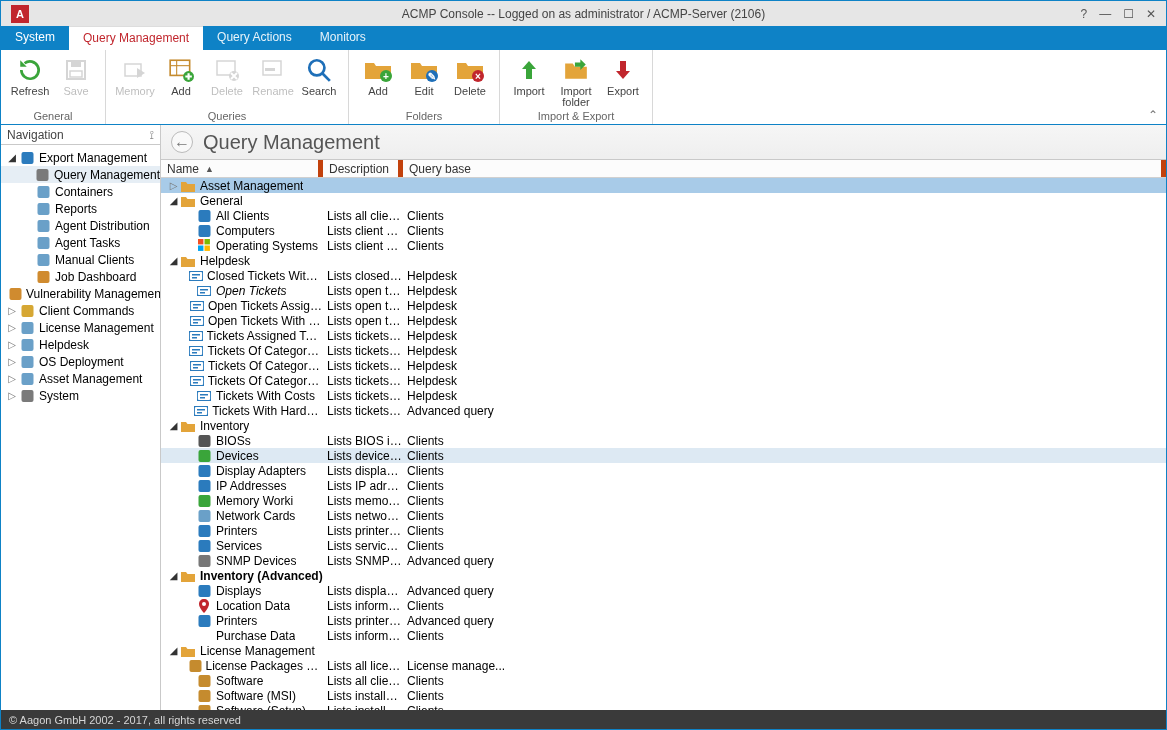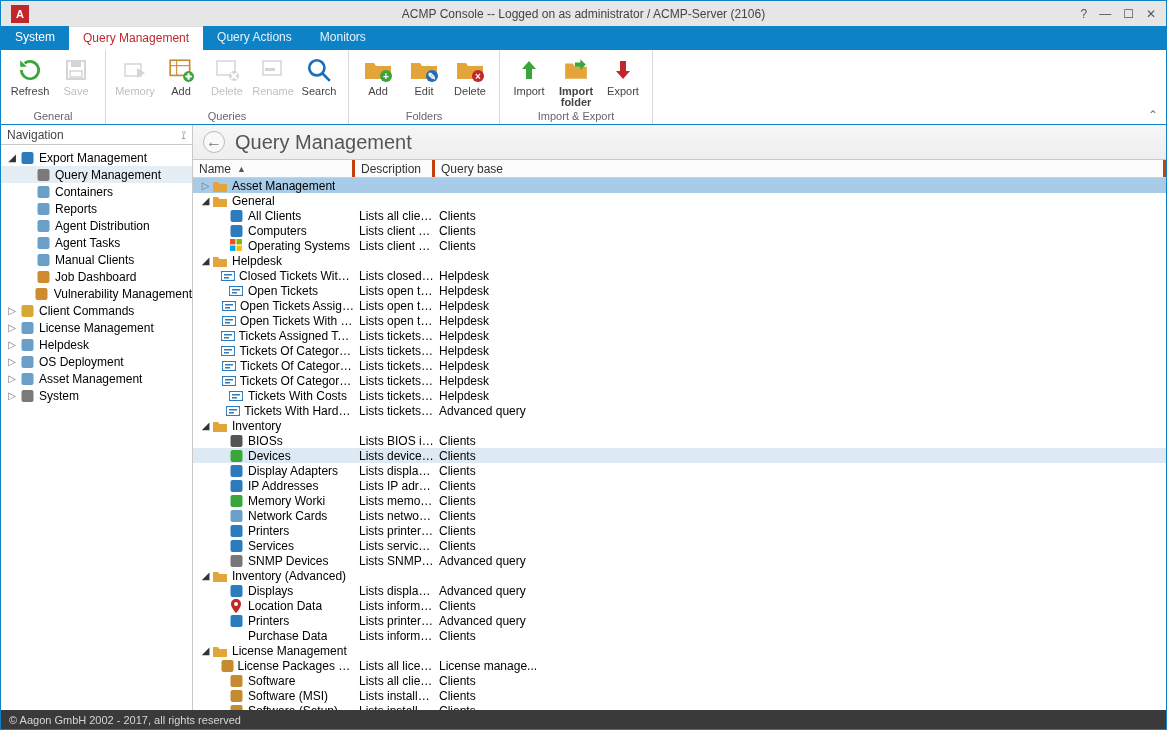--- a/index.html
+++ b/index.html
@@ -25,38 +25,38 @@
 .ribbon-group { display: flex; flex-direction: column; height: 100%; border-right: 1px solid #d8d8d8; }
 .ribbon-items { display: flex; flex:1; padding: 2px 6px 0; }
 .ribbon-group-label { text-align: center; font-size: 11px; color: #666; padding-bottom: 2px; }
 .rbtn { display: flex; flex-direction: column; align-items: center; width: 46px; padding-top: 4px; cursor: pointer; color:#444; }
 .rbtn .ico { width: 28px; height: 28px; margin-bottom: 2px; display:flex; align-items:center; justify-content:center; }
 .rbtn.disabled { opacity: .35; cursor: default; }
 .ribbon-collapse { position: absolute; right: 8px; bottom: 2px; color: #777; font-size: 12px; cursor: pointer; }
 
 
 .main { flex: 1; display: flex; min-height: 0; }
-.nav-panel { width: 192px; border-right: 1px solid #c9c9c9; display: flex; flex-direction: column; font-size: 12px; }
+.nav-panel { width: 160px; border-right: 1px solid #c9c9c9; display: flex; flex-direction: column; font-size: 12px; }
 .nav-header { height: 20px; border-bottom: 1px solid #c9c9c9; display:flex; align-items:center; padding: 0 6px; color:#444; }
 .nav-header .pin { margin-left: auto; color:#888; cursor:pointer; font-size:12px; }
 .nav-tree { flex:1; overflow:auto; padding: 4px 0; }
 .nav-item { display:flex; align-items:center; height: 17px; padding-left: 6px; cursor:pointer; white-space:nowrap; }
 .nav-item.selected { background:#e6eef5; }
 .nav-toggle { width:10px; text-align:center; color:#777; font-size:10px; }
 .nav-ico { width:16px; height:14px; margin: 0 4px 0 2px; display:flex; align-items:center; justify-content:center; font-size:11px; }
 .nav-item .spacer { display:inline-block; }
 
 .content { flex:1; display:flex; flex-direction:column; min-width:0; }
 .content-header { height: 35px; border-bottom: 1px solid #c9c9c9; display:flex; align-items:center; padding: 0 10px; background: linear-gradient(#f6f6f6,#efefef 90%); }
 .back-btn { width:22px; height:22px; border:1px solid #bbb; border-radius:50%; display:flex; align-items:center; justify-content:center; margin-right:10px; cursor:pointer; color:#777; background:#f9f9f9; }
 .page-title { font-size:20px; color:#555; font-weight:300; }
 
 .grid { flex:1; display:flex; flex-direction:column; min-height:0; font-size:12px; }
 .grid-head { height:18px; display:flex; border-bottom:1px solid #d0d0d0; color:#333; background:#fcfcfc; }
-.grid-head .col { border-right:3px solid #c2410c; display:flex; align-items:center; padding-left:6px; }
+.grid-head .col { border-right:5px solid #c2410c; display:flex; align-items:center; padding-left:6px; }
 .col-name { width:162px; }
 .col-desc { width:80px; }
 .col-base { flex:1; }
 .sort-arrow { margin-left:6px; font-size:9px; color:#555; }
 
 .grid-body { flex:1; overflow-y:scroll; overflow-x:hidden; }
 .row { display:flex; height:15px; align-items:center; }
 .row.hl1 { background:#a8cbe8; }
 .row.hl2 { background:#dde9f3; }
 .row .c-name { width:162px; display:flex; align-items:center; overflow:hidden; white-space:nowrap; }
@@ -213,21 +213,21 @@
     <div class="ribbon-group">
       <div class="ribbon-items">
         <div class="rbtn">
           <div class="ico">
             <svg width="24" height="28" viewBox="0 0 24 24">
               <path fill="#3aa53a" d="M12 3l7 8h-4v10h-6V11H5z"></path>
             </svg>
           </div>
           <div style="line-height: 11px; text-align: left;">Import</div>
         </div>
-        <div class="rbtn" style="width: 48px; font-weight: bold;">
+        <div class="rbtn" style="width: 48px;">
           <div class="ico">
             <svg width="26" height="26" viewBox="0 0 24 24">
               <path fill="#e3a43a" d="M2 6h7l2 3h11v11H2z"></path>
               <path fill="#3aa53a" d="M16 2l5 5-5 5V9h-5V5h5z"></path>
             </svg>
           </div>
           <div style="line-height: 11px; text-align: center;">Import folder</div>
         </div>
         <div class="rbtn">
           <div class="ico">
@@ -525,21 +525,21 @@
             <div class="c-name">
               <span style="display: inline-block; width: 24px;"></span>
               <span class="tgl"></span>
               <span class="ico">
                 <svg width="14" height="10" viewBox="0 0 14 10">
                   <rect width="14" height="10" rx="2" fill="#fff" stroke="#2b7bbd" stroke-width="1.8"></rect>
                   <rect x="3" y="3" width="8" height="1.5" fill="#2b7bbd"></rect>
                   <rect x="3" y="6" width="5" height="1.5" fill="#2b7bbd"></rect>
                 </svg>
               </span>
-              <span style="overflow: hidden; text-overflow: ellipsis;">Open Tickets</span>
+              <span style="overflow: hidden; text-overflow: ellipsis; font-style: italic;">Open Tickets</span>
             </div>
             <div class="c-desc">Lists open tickets</div>
             <div class="c-base">Helpdesk</div>
           </div>
           <div class="row">
             <div class="c-name">
               <span style="display: inline-block; width: 24px;"></span>
               <span class="tgl"></span>
               <span class="ico">
                 <svg width="14" height="10" viewBox="0 0 14 10">
@@ -807,21 +807,21 @@
           </div>
           <div class="row">
             <div class="c-name">
               <span style="display: inline-block; width: 8px;"></span>
               <span class="tgl" style="color: rgb(51, 51, 51);">◢</span>
               <span class="ico">
                 <svg width="14" height="12" viewBox="0 0 14 12">
                   <path fill="#e3a43a" d="M0 2h5l1.5 2H14v8H0z"></path>
                 </svg>
               </span>
-              <span style="overflow: hidden; text-overflow: ellipsis;">Inventory (Advanced)</span>
+              <span style="overflow: hidden; text-overflow: ellipsis; font-weight: bold;">Inventory (Advanced)</span>
             </div>
             <div class="c-desc"></div>
             <div class="c-base"></div>
           </div>
           <div class="row">
             <div class="c-name">
               <span style="display: inline-block; width: 24px;"></span>
               <span class="tgl"></span>
               <span class="ico">
                 <svg width="13" height="12" viewBox="0 0 12 12">

